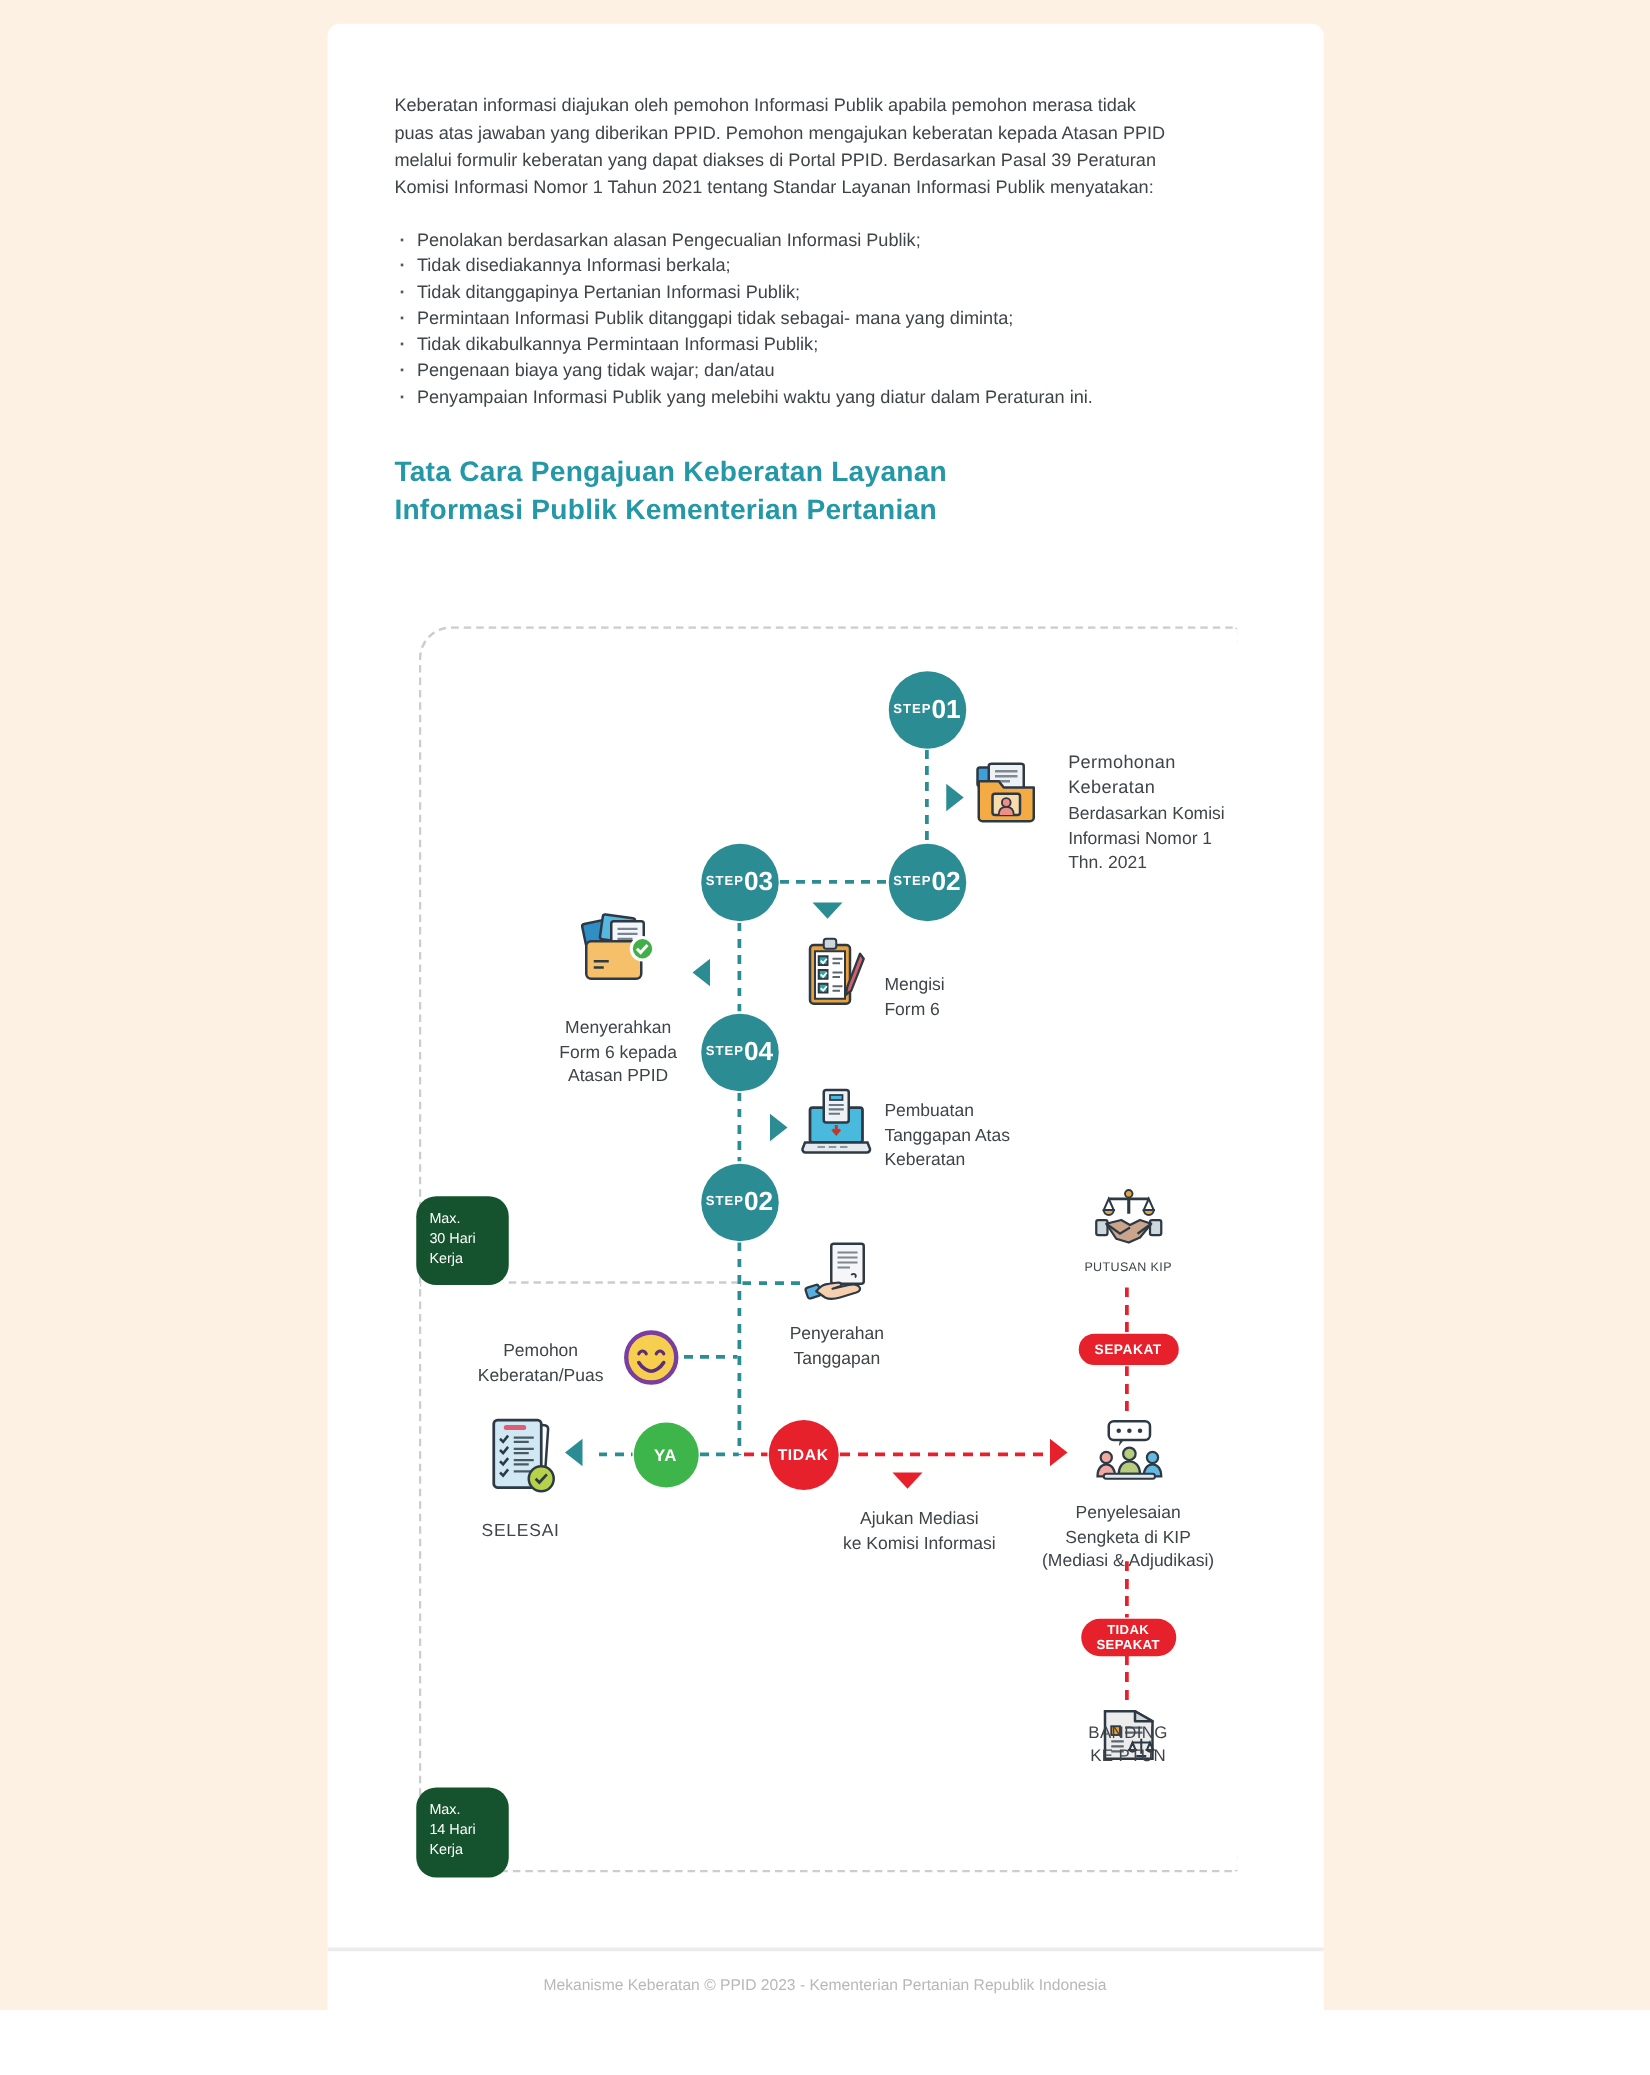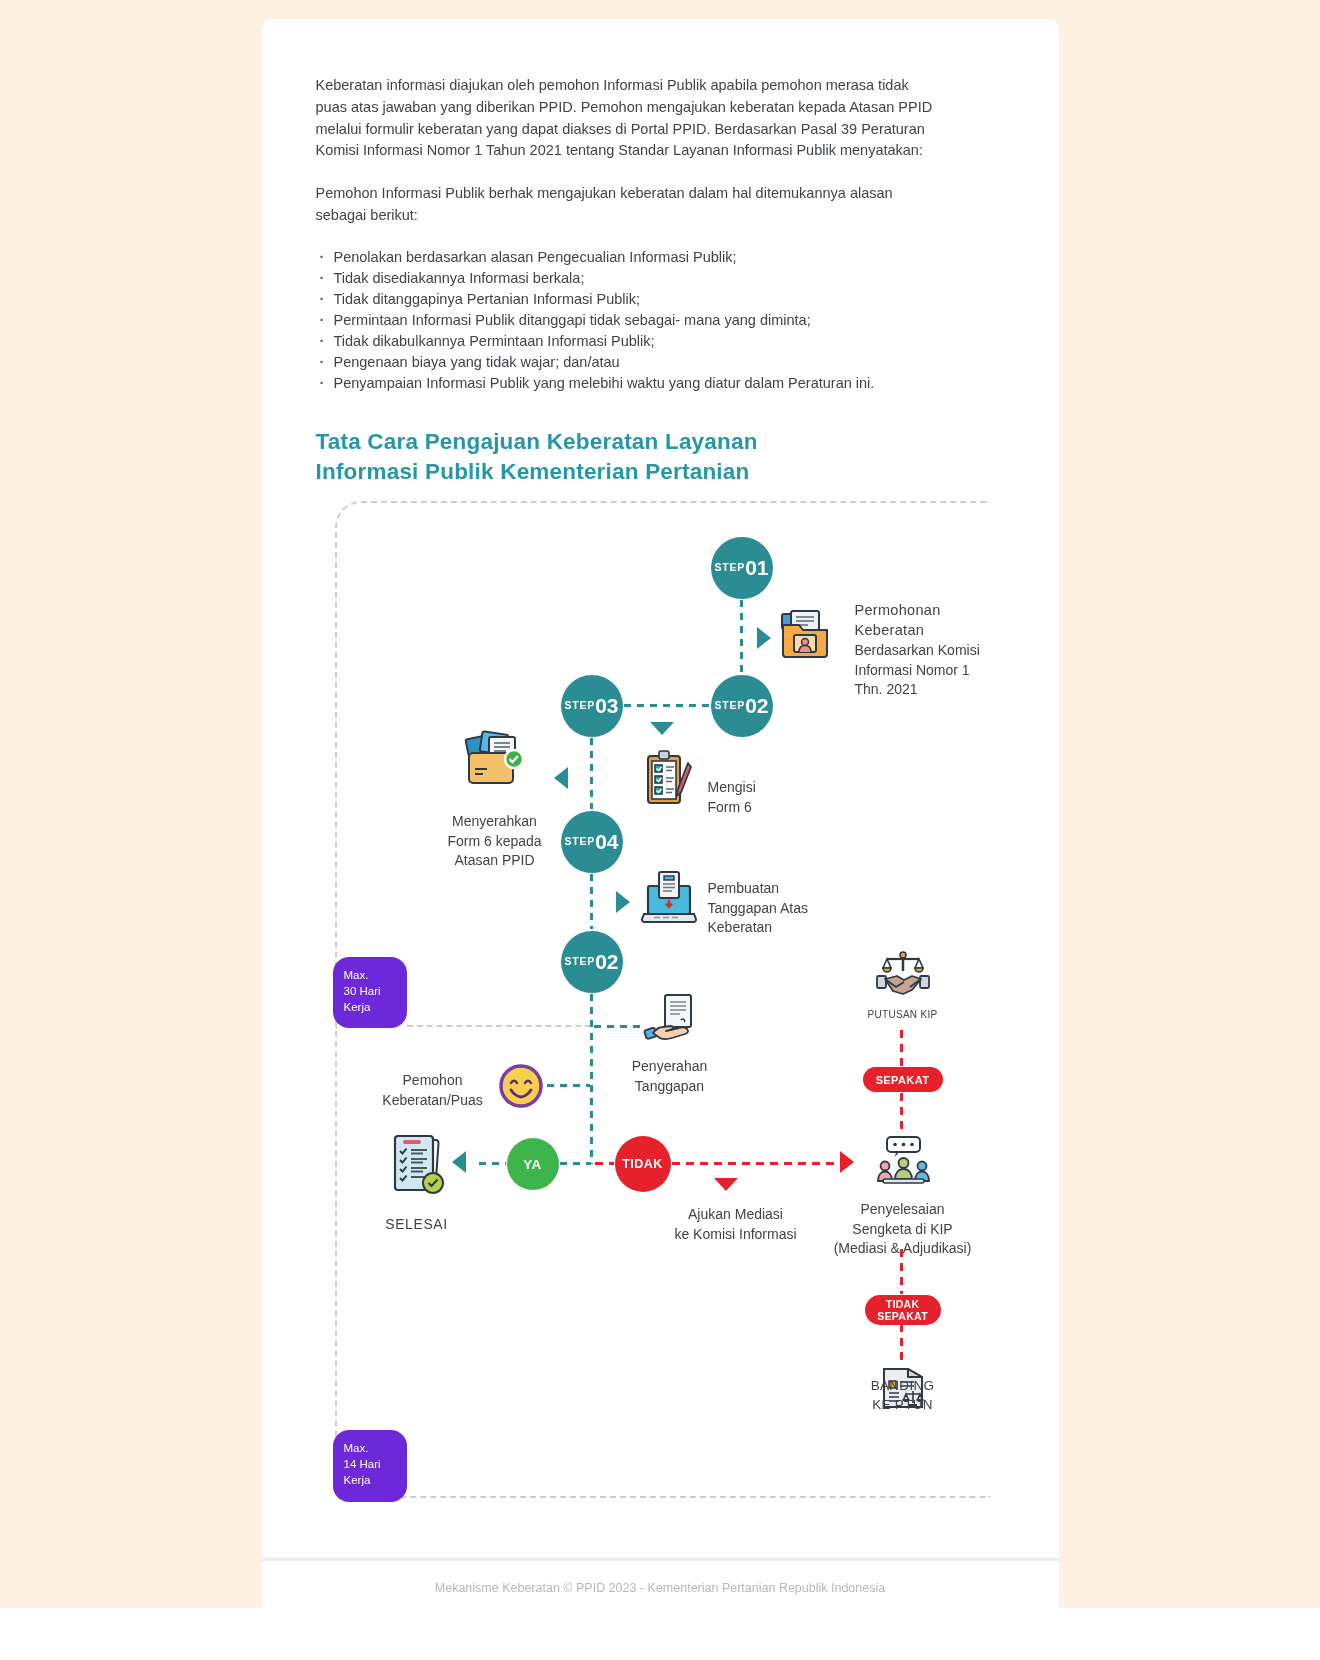--- a/index.html
+++ b/index.html
@@ -16,21 +16,21 @@
   h1.heading { margin-top:33px; font-size:22.5px; line-height:1.33; font-weight:600; color:#2498a6; letter-spacing:.2px; }
   .pre { white-space:pre-line; }
 
   
   .fc { position:absolute; inset:0; }
   .fc > div, .fc > svg { position:absolute; }
   .rect1 { left:73px; top:482px; width:655px; height:526px; border-top:2px dashed #cdcdcd; border-left:2px dashed #cdcdcd; border-top-left-radius:26px; z-index:1; }
   .rect2 { left:73px; top:1008px; width:655px; height:471px; border-left:2px dashed #cdcdcd; border-bottom:2px dashed #cdcdcd; border-bottom-left-radius:26px; z-index:1; }
   .midline { left:145px; top:1006px; width:184px; height:2px; border-top:2px dashed #cdcdcd; z-index:1; }
 
-  .badge { width:74px; background:#6d28d9; border-radius:16px; color:#fff; font-size:11.5px; line-height:1.4; padding:10px 6px 0 11px; z-index:3; }
+  .badge { width:74px; background:#14532d; border-radius:16px; color:#fff; font-size:11.5px; line-height:1.4; padding:10px 6px 0 11px; z-index:3; }
   .badge30 { left:71px; top:938px; height:71px; }
   .badge14 { left:71px; top:1411px; height:72px; }
 
   .step { width:62px; height:62px; border-radius:50%; background:#2b8c94; color:#fff; display:flex; flex-direction:row; align-items:center; justify-content:center; z-index:2; }
   .step .w { font-size:10.5px; font-weight:700; letter-spacing:.8px; line-height:1.1; }
   .step .n { font-size:21px; font-weight:700; line-height:1.05; }
   .s1 { left:449px; top:518px; } .s2 { left:449px; top:656px; }
   .s3 { left:299px; top:656px; } .s4 { left:299px; top:792px; } .s5 { left:299px; top:912px; }
 
   .dh, .dv { z-index:1; }
@@ -61,21 +61,20 @@
   .footer { position:absolute; left:0; top:1562px; width:100%; text-align:center; font-size:12.5px; color:#b8b8b8; }
 </style>
 </head>
 <body>
 
 <div class="page">
   <div class="card">
 
     <div class="intro">
       <p>Keberatan informasi diajukan oleh pemohon Informasi Publik apabila pemohon merasa tidak puas atas jawaban yang diberikan PPID. Pemohon mengajukan keberatan kepada Atasan PPID melalui formulir keberatan yang dapat diakses di Portal PPID. Berdasarkan Pasal 39 Peraturan Komisi Informasi Nomor 1 Tahun 2021 tentang Standar Layanan Informasi Publik menyatakan:</p>
-      <p>Pemohon Informasi Publik berhak mengajukan keberatan dalam hal ditemukannya alasan sebagai berikut:</p>
       <ul>
         <li>
             <span class="dot">·</span>
             <span>Penolakan berdasarkan alasan Pengecualian Informasi Publik;</span>
           </li>
         <li>
             <span class="dot">·</span>
             <span>Tidak disediakannya Informasi berkala;</span>
           </li>
         <li>

